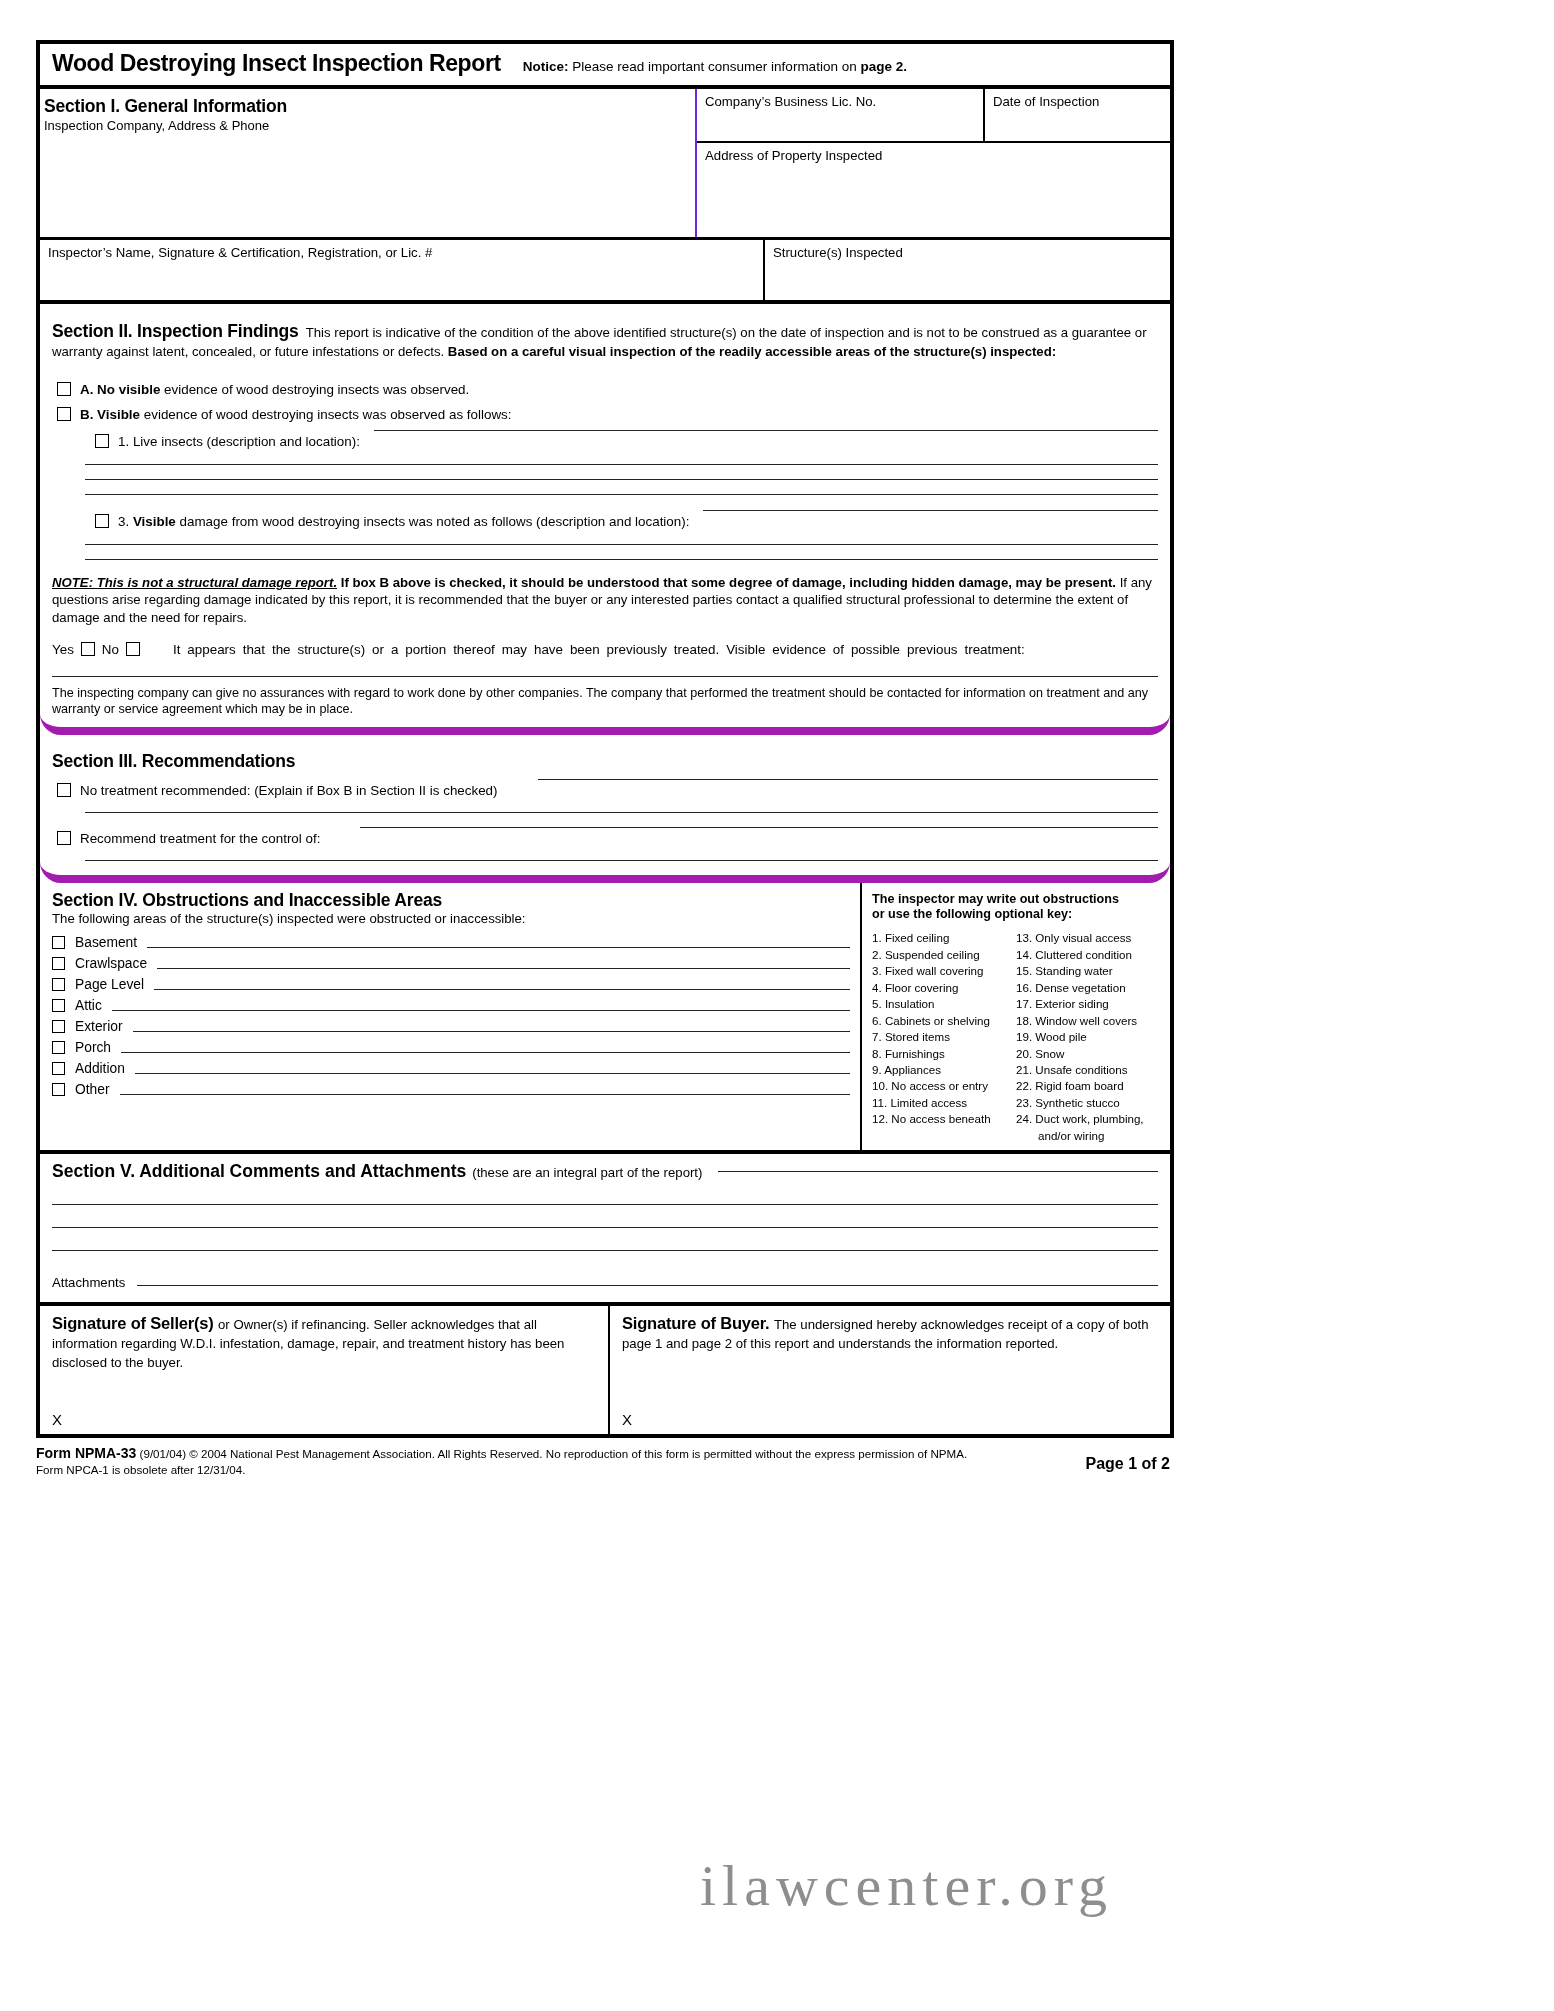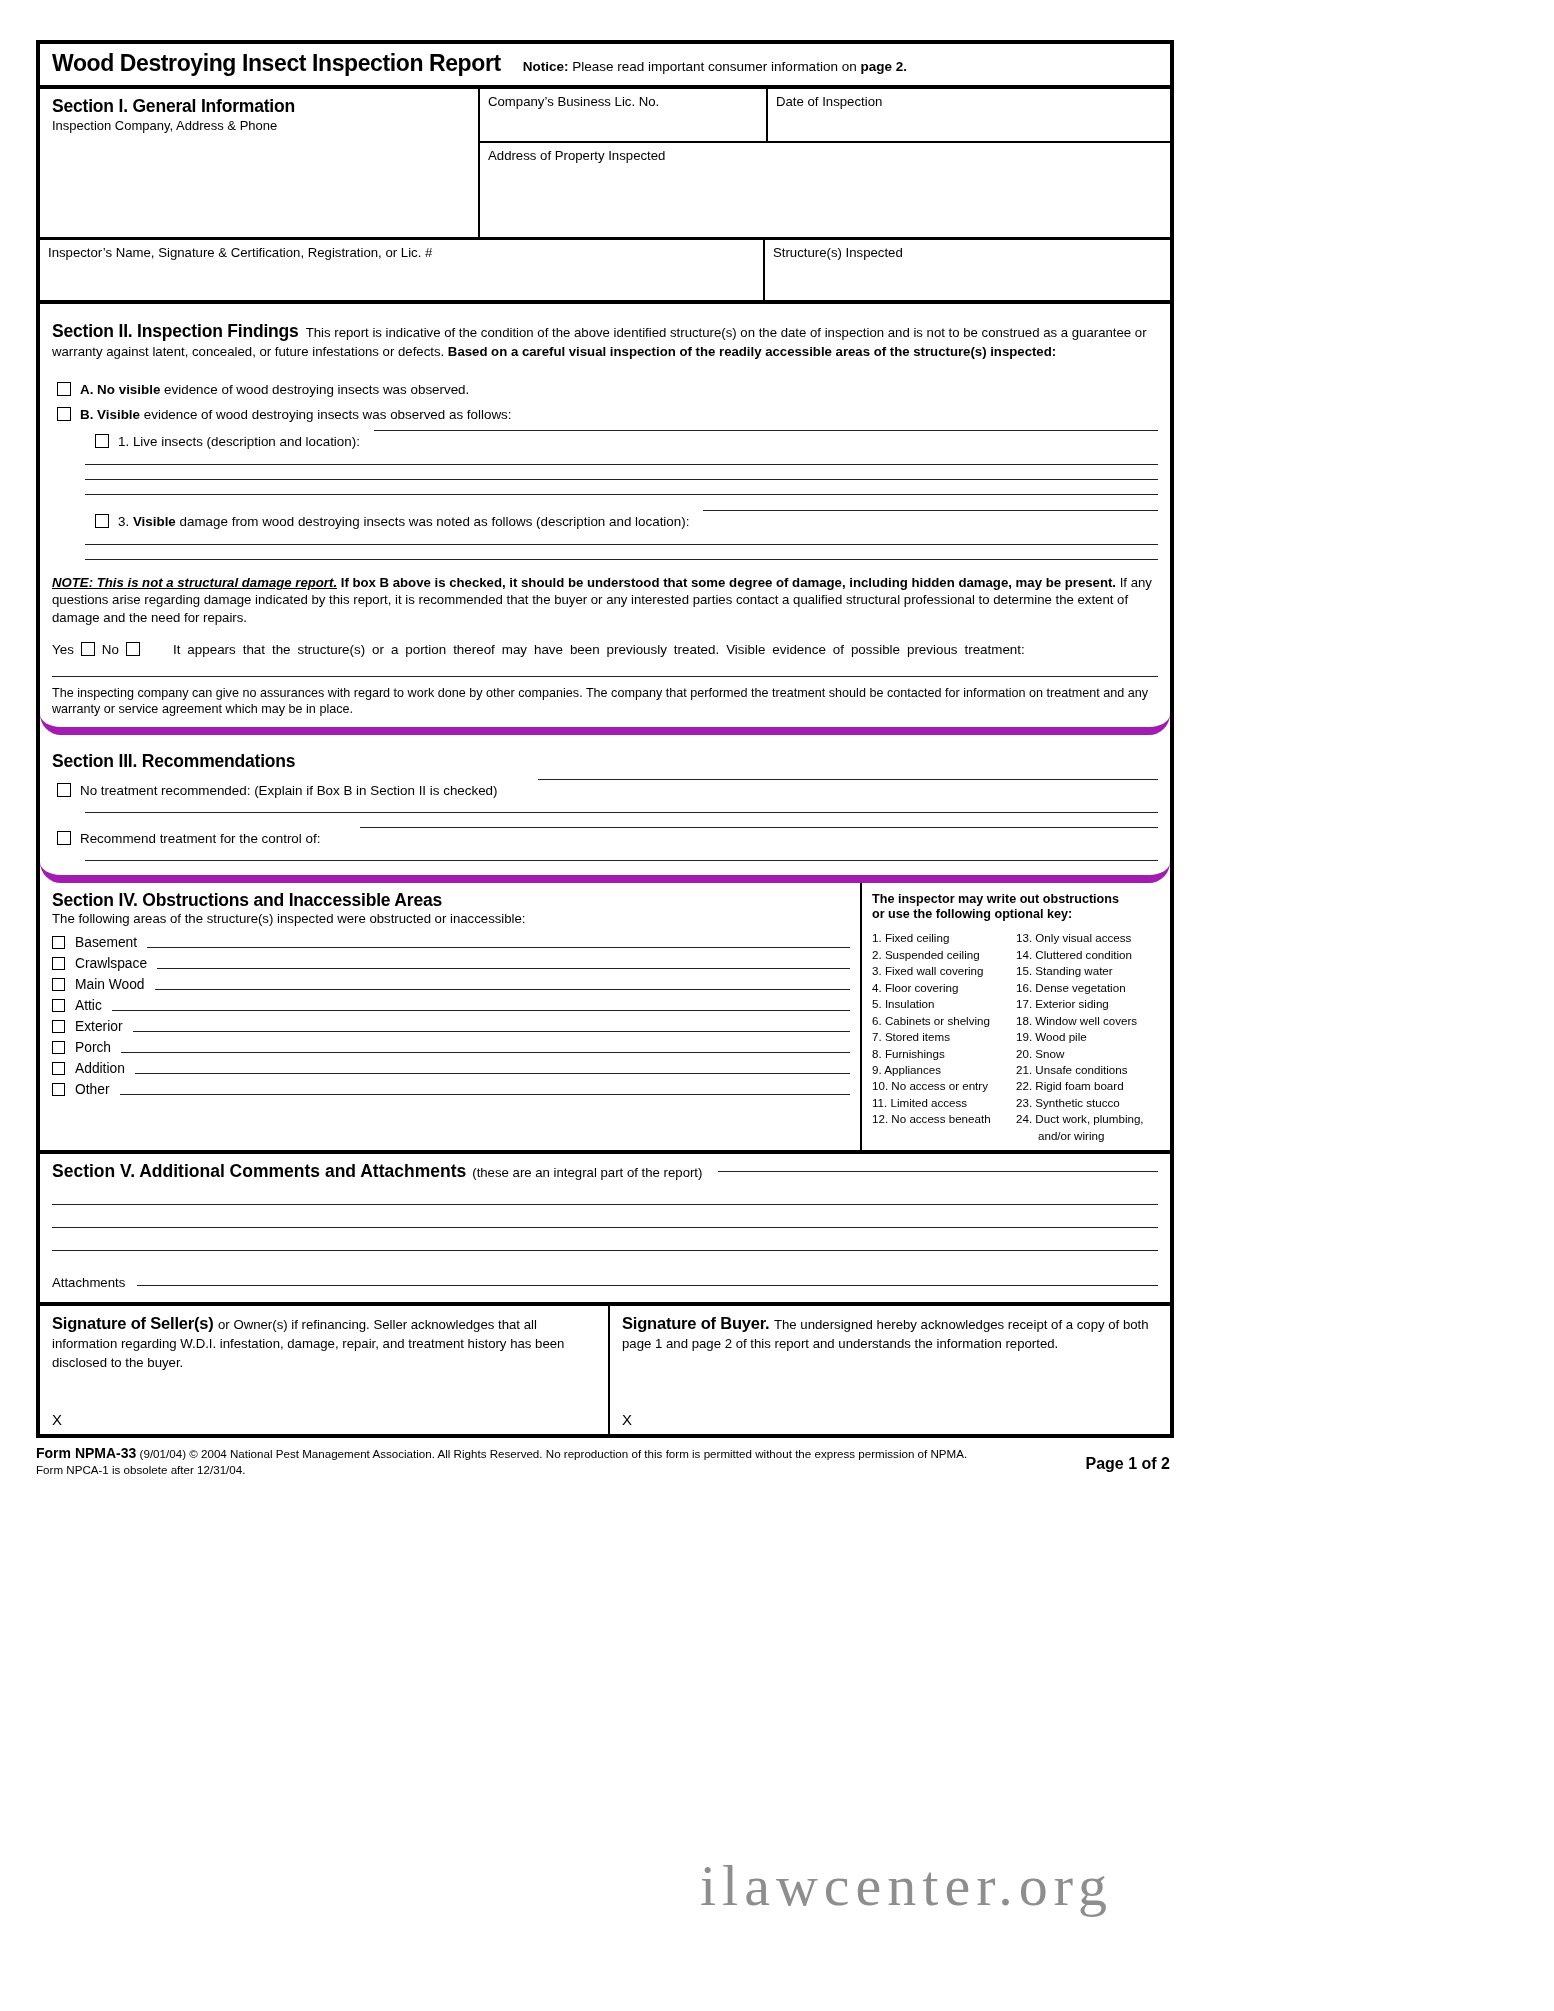--- a/index.html
+++ b/index.html
@@ -38,23 +38,23 @@
   .notice {
     font-size: 13.5px;
     margin-left: 22px;
     white-space: nowrap;
   }
   .notice b { font-weight: bold; }
 
   
   .sec1 { display: flex; border-bottom: 3px solid #000; }
   .sec1-left {
-    width: 440px;
-    border-right: 2px solid #000000;
-    padding: 7px 0 0 12px;
+    width: 657px;
+    border-right: 2px solid #6d28d9;
+    padding: 7px 0 0 4px;
     min-height: 148px;
   }
   .sec-h {
     font-size: 17.5px;
     font-weight: bold;
     letter-spacing: -0.2px;
   }
   .sec1-sub { font-size: 13px; margin-top: 1px; }
   .sec1-right { flex: 1; display: flex; flex-direction: column; }
   .sec1-r-top { display: flex; border-bottom: 2px solid #000; height: 54px; }
@@ -298,21 +298,21 @@
             <span class="nm2">Basement</span>
             <span class="ln"></span>
           </div>
           <div class="obs-row">
             <span class="cb"></span>
             <span class="nm2">Crawlspace</span>
             <span class="ln"></span>
           </div>
           <div class="obs-row">
             <span class="cb"></span>
-            <span class="nm2">Main Wood</span>
+            <span class="nm2">Page Level</span>
             <span class="ln"></span>
           </div>
           <div class="obs-row">
             <span class="cb"></span>
             <span class="nm2">Attic</span>
             <span class="ln"></span>
           </div>
           <div class="obs-row">
             <span class="cb"></span>
             <span class="nm2">Exterior</span>

